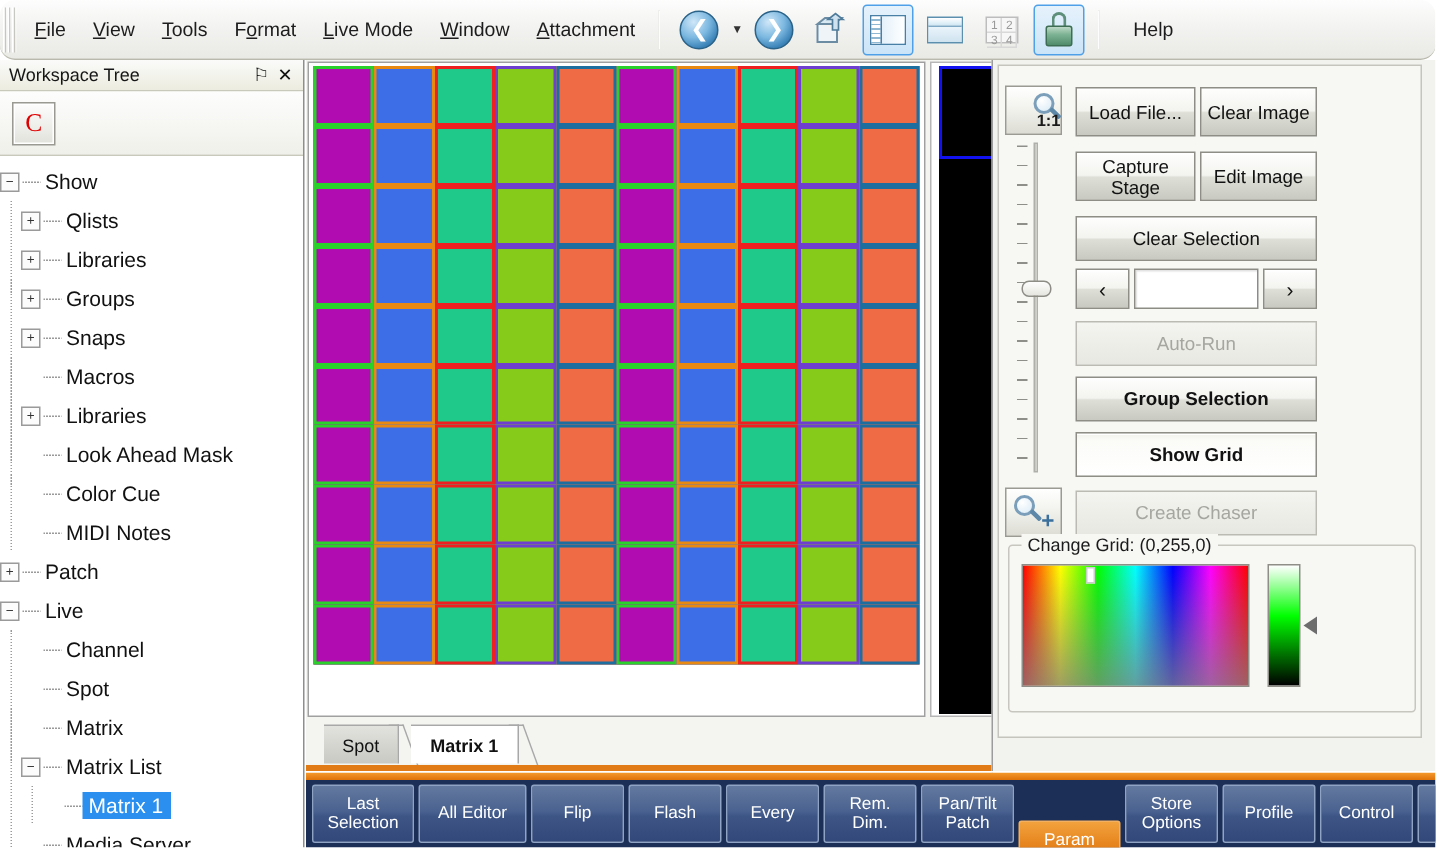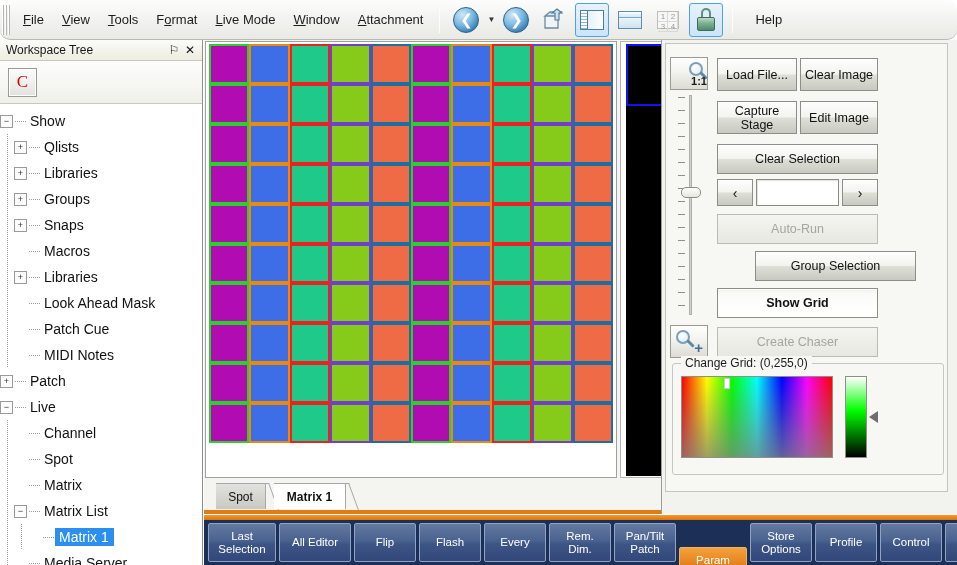--- a/index.html
+++ b/index.html
@@ -460,21 +460,21 @@
         <div class="trow">
           <div class="tdots"></div>
           <div class="texp none"></div>
           <div class="tconn"></div>
           <div class="tlabel">Look Ahead Mask</div>
         </div>
         <div class="trow">
           <div class="tdots"></div>
           <div class="texp none"></div>
           <div class="tconn"></div>
-          <div class="tlabel">Patch Cue</div>
+          <div class="tlabel">Color Cue</div>
         </div>
         <div class="trow">
           <div class="tdots"></div>
           <div class="texp none"></div>
           <div class="tconn"></div>
           <div class="tlabel">MIDI Notes</div>
         </div>
         <div class="trow">
           <div class="texp">+</div>
           <div class="tconn"></div>
@@ -677,21 +677,21 @@
   <div class="pbtn" style="left:800px; top:58px;  width:78px; height:33px;">Clear Image</div>
   <div class="pbtn" style="left:717px; top:101px; width:80px; height:33px;">Capture Stage</div>
   <div class="pbtn" style="left:800px; top:101px; width:78px; height:33px;">Edit Image</div>
   <div class="pbtn" style="left:717px; top:144px; width:161px;height:30px;">Clear Selection</div>
 
   <div class="pbtn" style="left:717px; top:179px; width:36px; height:27px; font-size:14px;">‹</div>
   <div class="ptext" style="left:756px; top:179px; width:83px; height:27px;" placeholder=""></div>
   <div class="pbtn" style="left:842px; top:179px; width:36px; height:27px; font-size:14px;">›</div>
 
   <div class="pbtn disabled" style="left:717px; top:214px; width:161px;height:30px;">Auto-Run</div>
-  <div class="pbtn" style="left:755px; top:251px; width:161px;height:30px;">Group Selection</div>
+  <div class="pbtn" style="left:717px; top:251px; width:161px;height:30px;font-weight:bold;">Group Selection</div>
   <div class="pbtn flat" style="left:717px; top:288px; width:161px;height:30px;font-weight:bold;">Show Grid</div>
   <div class="pbtn disabled" style="left:717px; top:327px; width:161px;height:30px;">Create Chaser</div>
 
   <div id="colorgroup">
     <div class="legend">Change Grid: (0,255,0)</div>
     <div id="sv-box">
       <div id="sv-marker"></div>
     </div>
     <div id="val-bar"></div>
     <div id="val-arrow"></div>

